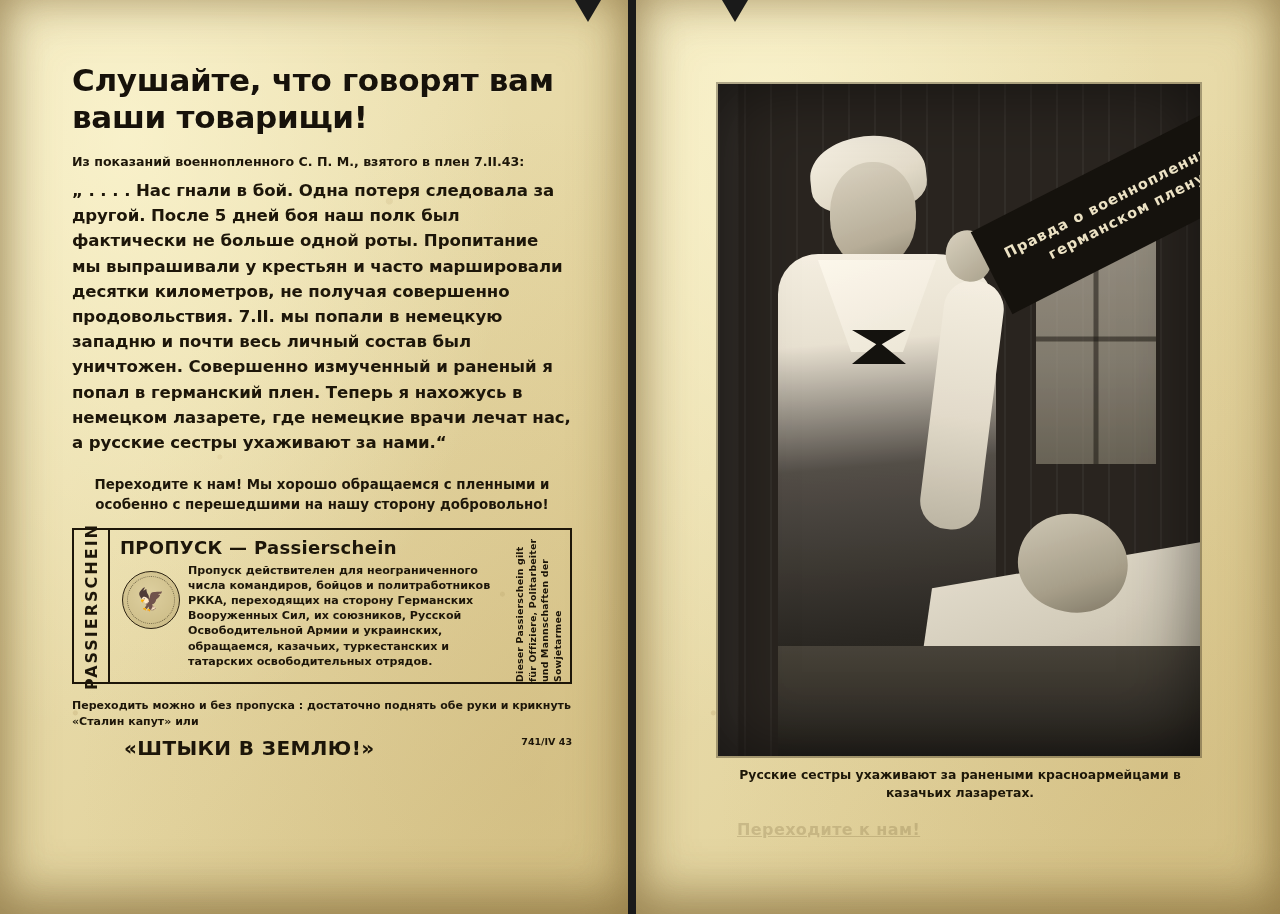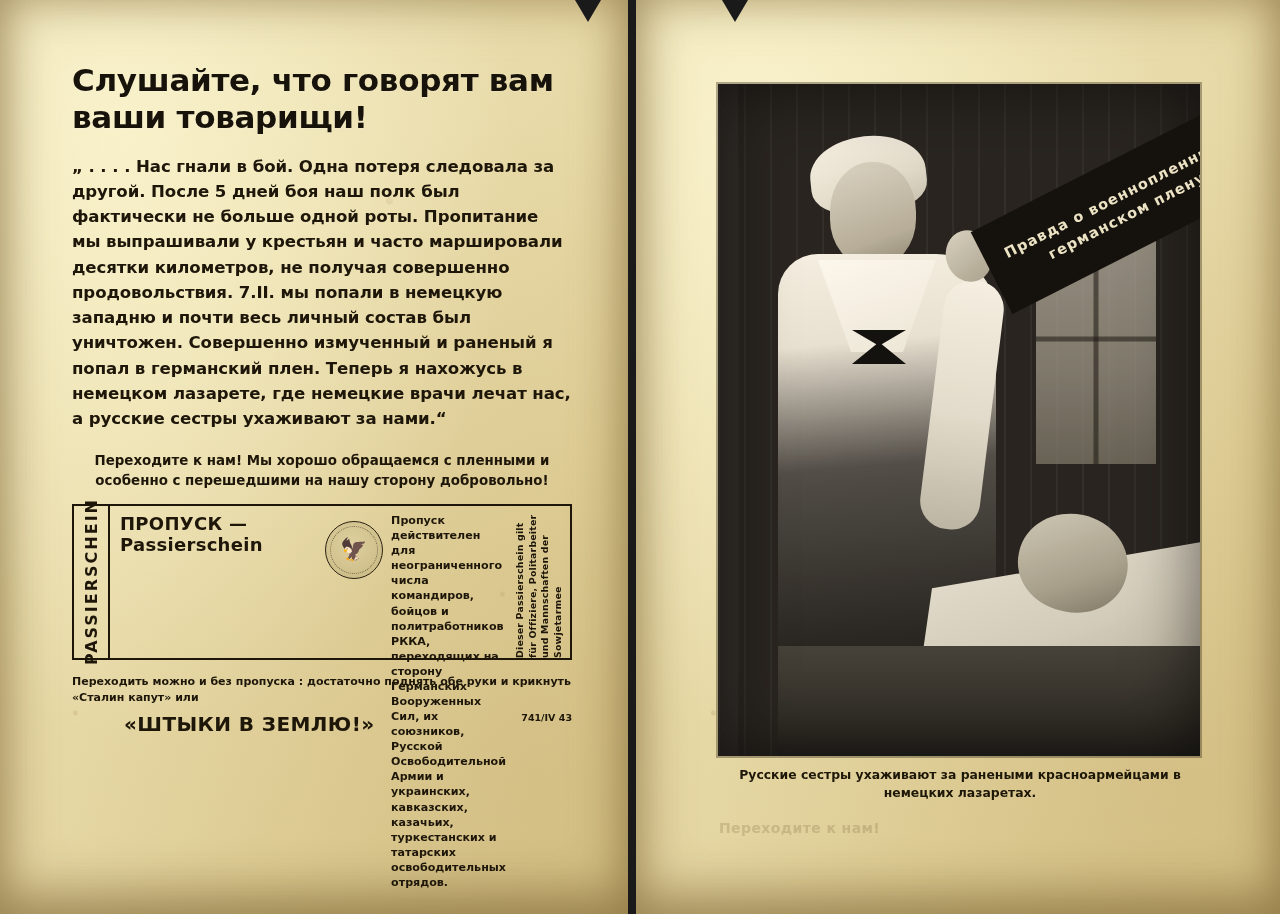--- a/index.html
+++ b/index.html
@@ -132,21 +132,21 @@
     font-family: "DejaVu Sans", sans-serif;
     font-weight: 700;
     font-size: 16px;
     letter-spacing: 2px;
   }
   .pass-main {
     flex: 1;
     border-left: 2px solid #1d1609;
     padding: 7px 4px 11px 10px;
     display: flex;
-    flex-direction: row;
+    flex-direction: column;
   }
   .pass-title {
     font-family: "DejaVu Sans", sans-serif;
     font-weight: 700;
     font-size: 18px;
     letter-spacing: .3px;
     margin-bottom: 5px;
   }
   .pass-body {
     display: flex;
@@ -416,65 +416,67 @@
     text-align: center;
     font-family: "DejaVu Sans", sans-serif;
     font-weight: 700;
     font-size: 12.4px;
     line-height: 1.45;
     color: #1d1708;
   }
 
   .ghost-text {
     position: absolute;
-    left: 83px;
+    left: 101px;
     top: 818px;
     width: 470px;
     font-family: "DejaVu Sans", sans-serif;
     font-weight: 700;
-    font-size: 14px;
+    font-size: 16px;
     line-height: 1.5;
     color: rgba(95,75,35,0.20);
     letter-spacing: .4px;
+    text-decoration: underline;
   }
 </style>
 </head>
 <body>
 
 <div class="sheet-wrap">
 
   <div class="page page-left">
     <div class="grain"></div>
     <div class="edge-dark"></div>
     <div class="notch notch-l"></div>
 
     <div class="leaflet">
 
       <h1 class="headline">Слушайте, что говорят вам ваши товарищи!</h1>
 
+      <p class="source-line">Из показаний военнопленного С. П. М., взятого в плен 7.II.43:</p>
 
       <p class="testimony">„ . . . . Нас гнали в бой. Одна потеря следовала за другой. После 5 дней боя наш полк был фактически не больше одной роты. Пропитание мы выпрашивали у крестьян и часто маршировали десятки километров, не получая совершенно продовольствия. 7.II. мы попали в немецкую западню и почти весь личный состав был уничтожен. Совершенно измученный и раненый я попал в германский плен. Теперь я нахожусь в немецком лазарете, где немецкие врачи лечат нас, а русские сестры ухаживают за нами.“</p>
 
 
       <p class="appeal">Переходите к нам! Мы хорошо обращаемся с пленными и особенно с перешедшими на нашу сторону добровольно!</p>
 
       <div class="pass-box">
         <div class="pass-vert">
           <span>PASSIERSCHEIN</span>
         </div>
         <div class="pass-main">
           <div class="pass-title">ПРОПУСК — Passierschein</div>
           <div class="pass-body">
             <div class="pass-emblem">
               <div class="emblem-circle">
                 <div class="ring-text"></div>
                 <div class="eagle">🦅</div>
               </div>
             </div>
-            <div class="pass-text">Пропуск действителен для неограниченного числа командиров, бойцов и политработников РККА, переходящих на сторону Германских Вооруженных Сил, их союзников, Русской Освободительной Армии и украинских, кавказских, казачьих, туркестанских и татарских освободительных отрядов.</div>
+            <div class="pass-text">Пропуск действителен для неограниченного числа командиров, бойцов и политработников РККА, переходящих на сторону Германских Вооруженных Сил, их союзников, Русской Освободительной Армии и украинских, обращаемся, казачьих, туркестанских и татарских освободительных отрядов.</div>
           </div>
         </div>
         <div class="pass-german">
           <span>Dieser Passierschein gilt für Offiziere, Politarbeiter und Mannschaften der Sowjetarmee</span>
         </div>
       </div>
 
       <p class="bottom-note">Переходить можно и без пропуска : достаточно поднять обе руки и крикнуть «Сталин капут» или</p>
 
       <div class="slogan-row">
@@ -508,18 +510,18 @@
         <div class="blanket"></div>
 
         <div class="photo-vig"></div>
       </div>
 
       <div class="diag-banner">
         <span>Правда о военнопленных в германском плену.</span>
       </div>
     </div>
 
-    <div class="caption">Русские сестры ухаживают за ранеными красноармейцами в немецких лазаретах.</div>
+    <div class="caption">Русские сестры ухаживают за ранеными красноармейцами в казачьих лазаретах.</div>
 
     <div class="ghost-text">Переходите к нам!</div>
   </div>
 
 </div>
 
 </body></html>

